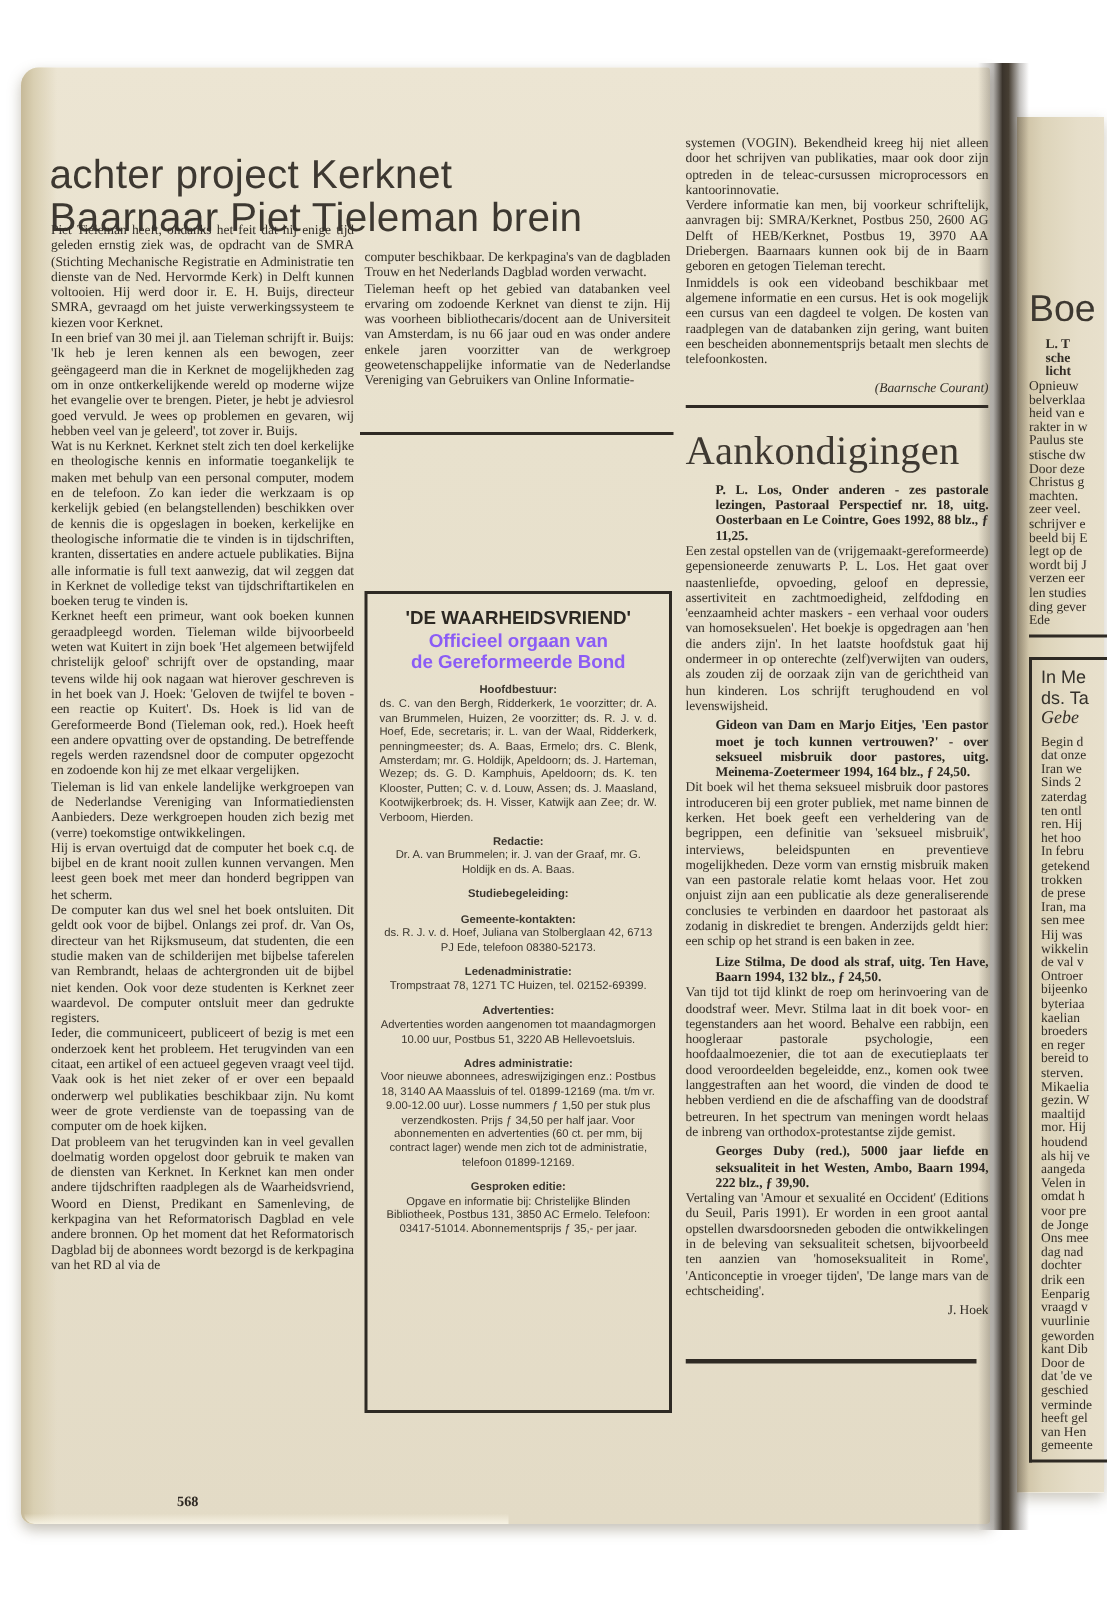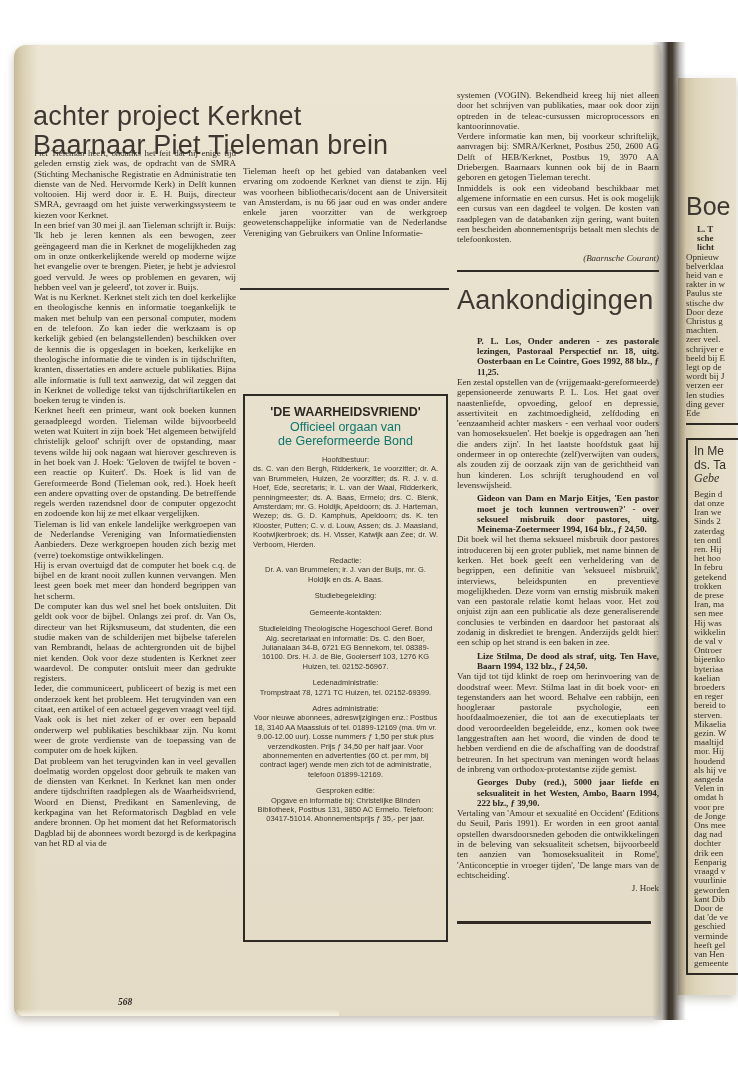--- a/index.html
+++ b/index.html
@@ -33,39 +33,39 @@
   .col p{margin:0;}
   .col p.gap{}
   .col1{left:34px;top:148px;width:202px;height:826px;overflow:hidden;}
   .col2{left:243px;top:166px;width:204px;}
   .col3box{left:457px;top:90px;width:202px;height:905px;overflow:hidden;}
   .rule{height:2px;background:#2f2a24;border:none;margin:0;}
   .rule-col2{position:absolute;left:240px;top:288px;width:209px;}
   .courant{text-align:right;font-style:italic;margin-top:9px;font-size:9px;}
   .col3box .rule-mid{margin-top:6px;}
   
-  .ann-heading{font-family:Liberation Sans, sans-serif;font-size:27px;line-height:30px;
-    font-weight:400;color:#3d3831;margin:13px 0 21px 0;letter-spacing:.2px;}
+  .ann-heading{font-family:Liberation Serif, serif;font-size:27px;line-height:30px;
+    font-weight:400;color:#3d3831;margin:13px 0 6px 0;letter-spacing:.2px;}
   .ann-entry{margin-top:3px;}
   .ann-head{font-weight:bold;margin-left:20px;text-align:justify;color:#2c2822;}
   .ann-body{text-align:justify;}
   .ann-sign{text-align:right;margin-top:3px;}
   .rule-end{height:3px;background:#2f2a24;margin-top:28px;width:194px;}
   
   .colophon{position:absolute;left:243px;top:394px;width:205px;height:548px;
     box-sizing:border-box;border:2px solid #2e2a24;padding:9px 8px;overflow:hidden;
     font-family:"Liberation Sans",sans-serif;font-size:7.5px;line-height:9.4px;
     text-align:center;color:#3a352d;}
   .colo-title{font-size:12.5px;line-height:14px;font-weight:bold;color:#2c2822;margin-bottom:1px;}
-  .colo-sub{font-size:12.5px;line-height:14px;font-weight:normal;color:#0f766e;text-align:center;}
+  .colo-sub{font-size:12.5px;line-height:14px;font-weight:bold;color:#8b5cf6;text-align:center;}
   .colo-sec{margin-top:7px;}
-  .colo-head{font-weight:normal;}
+  .colo-head{font-weight:bold;}
   .colo-sec.justify .colo-body{text-align:justify;}
   
-  .pageno{position:absolute;left:118px;top:997px;font-size:9.5px;font-weight:bold;color:#2f2a24;font-style:italic;}
+  .pageno{position:absolute;left:118px;top:997px;font-size:9.5px;font-weight:bold;color:#2f2a24;}
   
   .np{position:absolute;left:686px;top:193px;width:60px;height:790px;overflow:hidden;
     font-size:9px;line-height:9.2px;color:#332e27;}
   .np-heading{font-family:"Liberation Sans",sans-serif;font-size:25px;line-height:26px;
     color:#3d3831;margin-bottom:6px;}
   .np .line{white-space:nowrap;overflow:hidden;}
   .np .line.b{font-weight:bold;margin-left:11px;}
   .np .rule-np{margin-top:5px;width:52px;}
   .np-box{margin-top:13px;border:2px solid #2e2a24;border-right:none;
     padding:5px 0 5px 6px;width:54px;}
@@ -96,51 +96,53 @@
       <p class="gap">Kerknet heeft een primeur, want ook boeken kunnen geraadpleegd worden. Tieleman wilde bijvoorbeeld weten wat Kuitert in zijn boek 'Het algemeen betwijfeld christelijk geloof' schrijft over de opstanding, maar tevens wilde hij ook nagaan wat hierover geschreven is in het boek van J. Hoek: 'Geloven de twijfel te boven - een reactie op Kuitert'. Ds. Hoek is lid van de Gereformeerde Bond (Tieleman ook, red.). Hoek heeft een andere opvatting over de opstanding. De betreffende regels werden razendsnel door de computer opgezocht en zodoende kon hij ze met elkaar vergelijken.</p>
       <p>Tieleman is lid van enkele landelijke werkgroepen van de Nederlandse Vereniging van Informatiediensten Aanbieders. Deze werkgroepen houden zich bezig met (verre) toekomstige ontwikkelingen.</p>
       <p>Hij is ervan overtuigd dat de computer het boek c.q. de bijbel en de krant nooit zullen kunnen vervangen. Men leest geen boek met meer dan honderd begrippen van het scherm.</p>
       <p>De computer kan dus wel snel het boek ontsluiten. Dit geldt ook voor de bijbel. Onlangs zei prof. dr. Van Os, directeur van het Rijksmuseum, dat studenten, die een studie maken van de schilderijen met bijbelse taferelen van Rembrandt, helaas de achtergronden uit de bijbel niet kenden. Ook voor deze studenten is Kerknet zeer waardevol. De computer ontsluit meer dan gedrukte registers.</p>
       <p>Ieder, die communiceert, publiceert of bezig is met een onderzoek kent het probleem. Het terugvinden van een citaat, een artikel of een actueel gegeven vraagt veel tijd. Vaak ook is het niet zeker of er over een bepaald onderwerp wel publikaties beschikbaar zijn. Nu komt weer de grote verdienste van de toepassing van de computer om de hoek kijken.</p>
       <p>Dat probleem van het terugvinden kan in veel gevallen doelmatig worden opgelost door gebruik te maken van de diensten van Kerknet. In Kerknet kan men onder andere tijdschriften raadplegen als de Waarheidsvriend, Woord en Dienst, Predikant en Samenleving, de kerkpagina van het Reformatorisch Dagblad en vele andere bronnen. Op het moment dat het Reformatorisch Dagblad bij de abonnees wordt bezorgd is de kerkpagina van het RD al via de</p>
     </div>
 
   <div class="col col2">
 
+  <p>computer beschikbaar. De kerkpagina's van de dagbladen Trouw en het Nederlands Dagblad worden verwacht.</p>
       <p>Tieleman heeft op het gebied van databanken veel ervaring om zodoende Kerknet van dienst te zijn. Hij was voorheen bibliothecaris/docent aan de Universiteit van Amsterdam, is nu 66 jaar oud en was onder andere enkele jaren voorzitter van de werkgroep geowetenschappelijke informatie van de Nederlandse Vereniging van Gebruikers van Online Informatie-</p>
     </div>
   <hr class="rule rule-col2">
 
   <div class="colophon">
     <div class="colo-title">'DE WAARHEIDSVRIEND'</div>
     <div class="colo-sub">Officieel orgaan van</div>
     <div class="colo-sub">de Gereformeerde Bond</div>
     <div>
 
     <div class="colo-sec justify">
         <div class="colo-head">Hoofdbestuur:</div>
         <div class="colo-body">ds. C. van den Bergh, Ridderkerk, 1e voorzitter; dr. A. van Brummelen, Huizen, 2e voorzitter; ds. R. J. v. d. Hoef, Ede, secretaris; ir. L. van der Waal, Ridderkerk, penningmeester; ds. A. Baas, Ermelo; drs. C. Blenk, Amsterdam; mr. G. Holdijk, Apeldoorn; ds. J. Harteman, Wezep; ds. G. D. Kamphuis, Apeldoorn; ds. K. ten Klooster, Putten; C. v. d. Louw, Assen; ds. J. Maasland, Kootwijkerbroek; ds. H. Visser, Katwijk aan Zee; dr. W. Verboom, Hierden.</div>
       </div>
         <div class="colo-sec">
         <div class="colo-head">Redactie:</div>
-        <div class="colo-body">Dr. A. van Brummelen; ir. J. van der Buijs, mr. G. Holdijk en ds. A. Baas.</div>
+        <div class="colo-body">Dr. A. van Brummelen; ir. J. van der Graaf, mr. G. Holdijk en ds. A. Baas.</div>
       </div>
         <div class="colo-sec">
         <div class="colo-head">Studiebegeleiding:</div>
       </div>
         <div class="colo-sec">
         <div class="colo-head">Gemeente-kontakten:</div>
-      </div>
-        <div class="colo-sec">
-        <div class="colo-head">Studieleiding Theologische Hogeschool Geref. Bond</div>
-        <div class="colo-body">Alg. secretariaat en informatie: Ds. C. den Boer, Julianalaan 34-B, 6721 EG Bennekom, tel. 08389-16100. Drs. H. J. de Bie, Gooierserf 103, 1276 KG Huizen, tel. 02152-56967.</div>
+        <div class="colo-body">ds. R. J. v. d. Hoef, Juliana van Stolberglaan 42, 6713 PJ Ede, telefoon 08380-52173.</div>
       </div>
         <div class="colo-sec">
         <div class="colo-head">Ledenadministratie:</div>
         <div class="colo-body">Trompstraat 78, 1271 TC Huizen, tel. 02152-69399.</div>
+      </div>
+        <div class="colo-sec">
+        <div class="colo-head">Advertenties:</div>
+        <div class="colo-body">Advertenties worden aangenomen tot maandagmorgen 10.00 uur, Postbus 51, 3220 AB  Hellevoetsluis.</div>
       </div>
         <div class="colo-sec">
         <div class="colo-head">Adres administratie:</div>
         <div class="colo-body">Voor nieuwe abonnees, adreswijzigingen enz.: Postbus 18, 3140 AA Maassluis of tel. 01899-12169 (ma. t/m vr. 9.00-12.00 uur). Losse nummers ƒ 1,50 per stuk plus verzendkosten. Prijs ƒ 34,50 per half jaar. Voor abonnementen en advertenties (60 ct. per mm, bij contract lager) wende men zich tot de administratie, telefoon 01899-12169.</div>
       </div>
         <div class="colo-sec">
         <div class="colo-head">Gesproken editie:</div>
         <div class="colo-body">Opgave en informatie bij: Christelijke Blinden Bibliotheek, Postbus 131, 3850 AC Ermelo. Telefoon: 03417-51014. Abonnementsprijs ƒ 35,- per jaar.</div>
       </div>
       </div>

